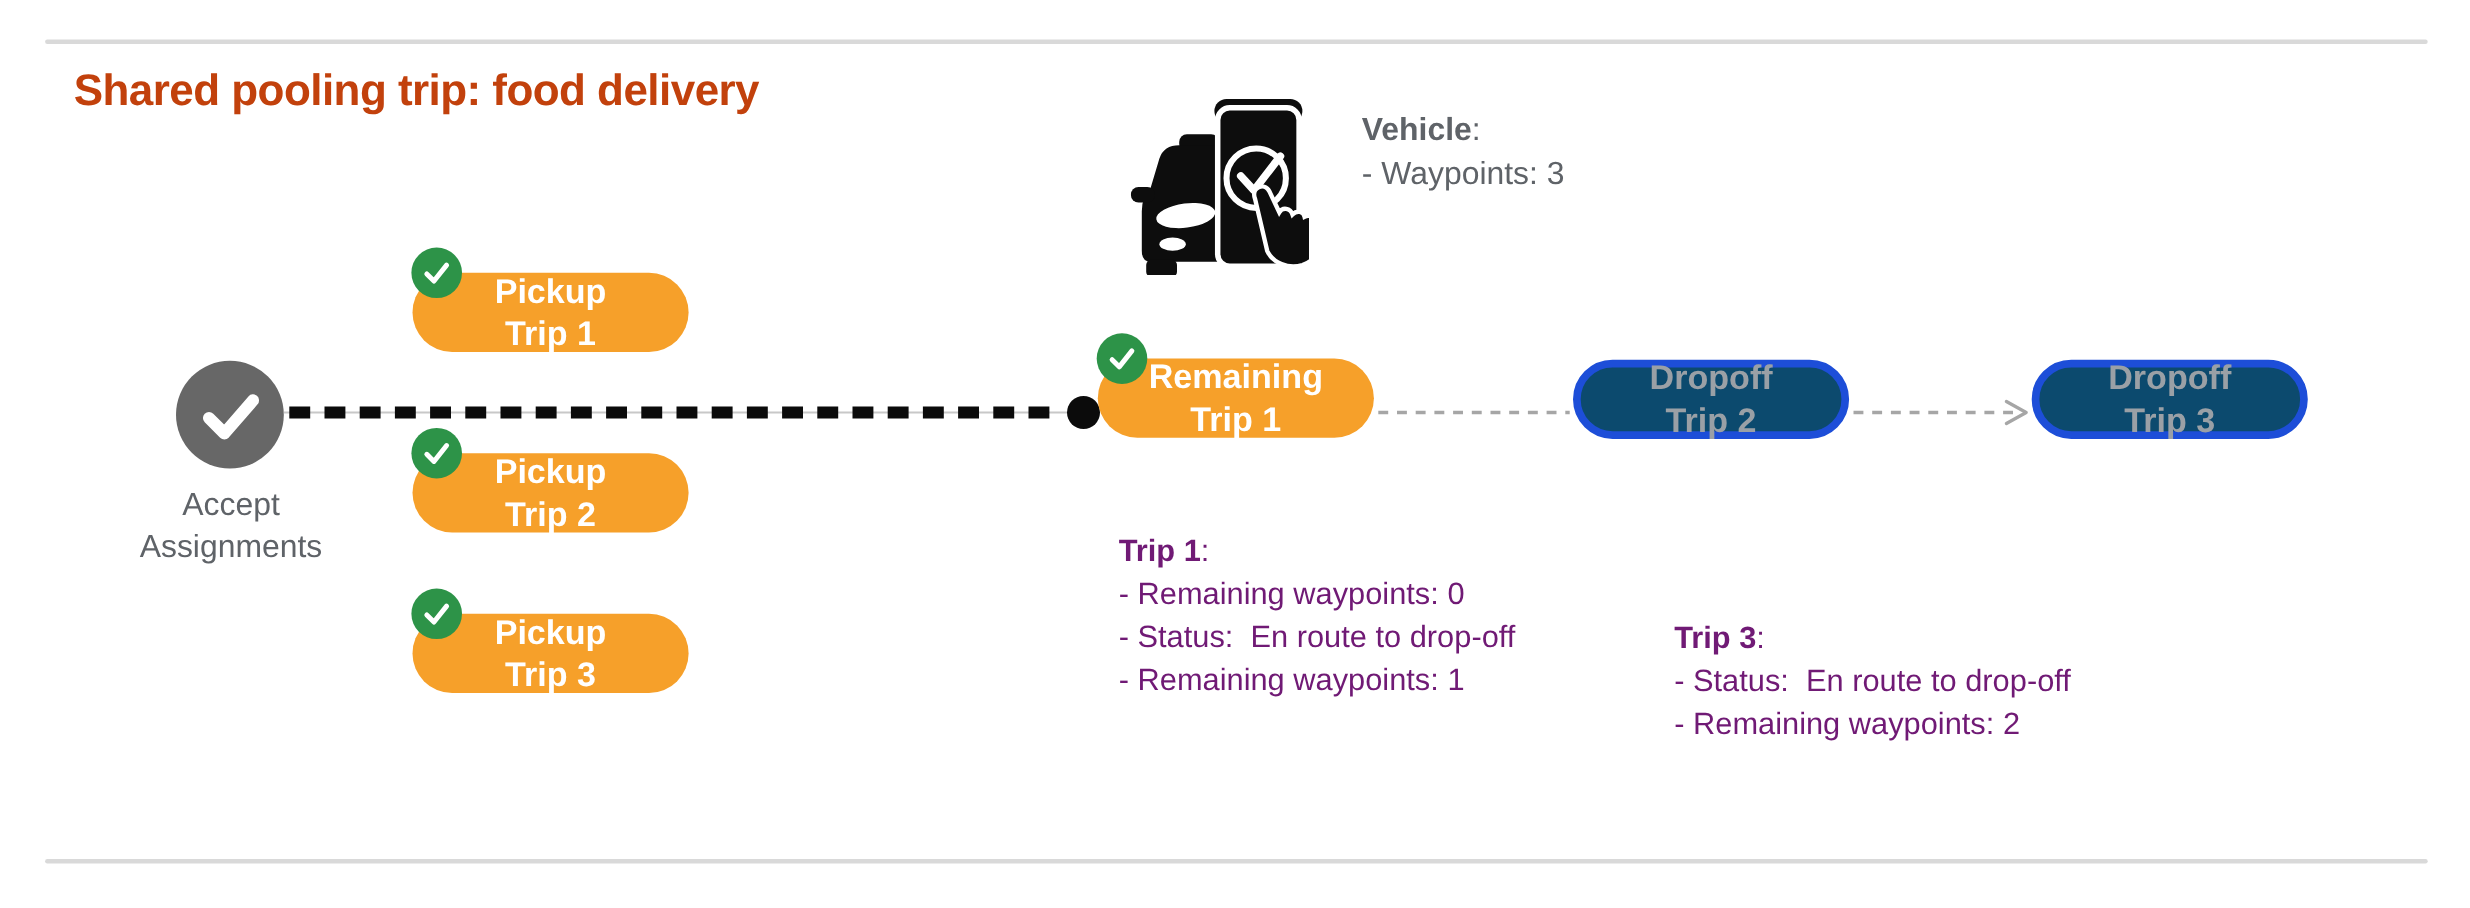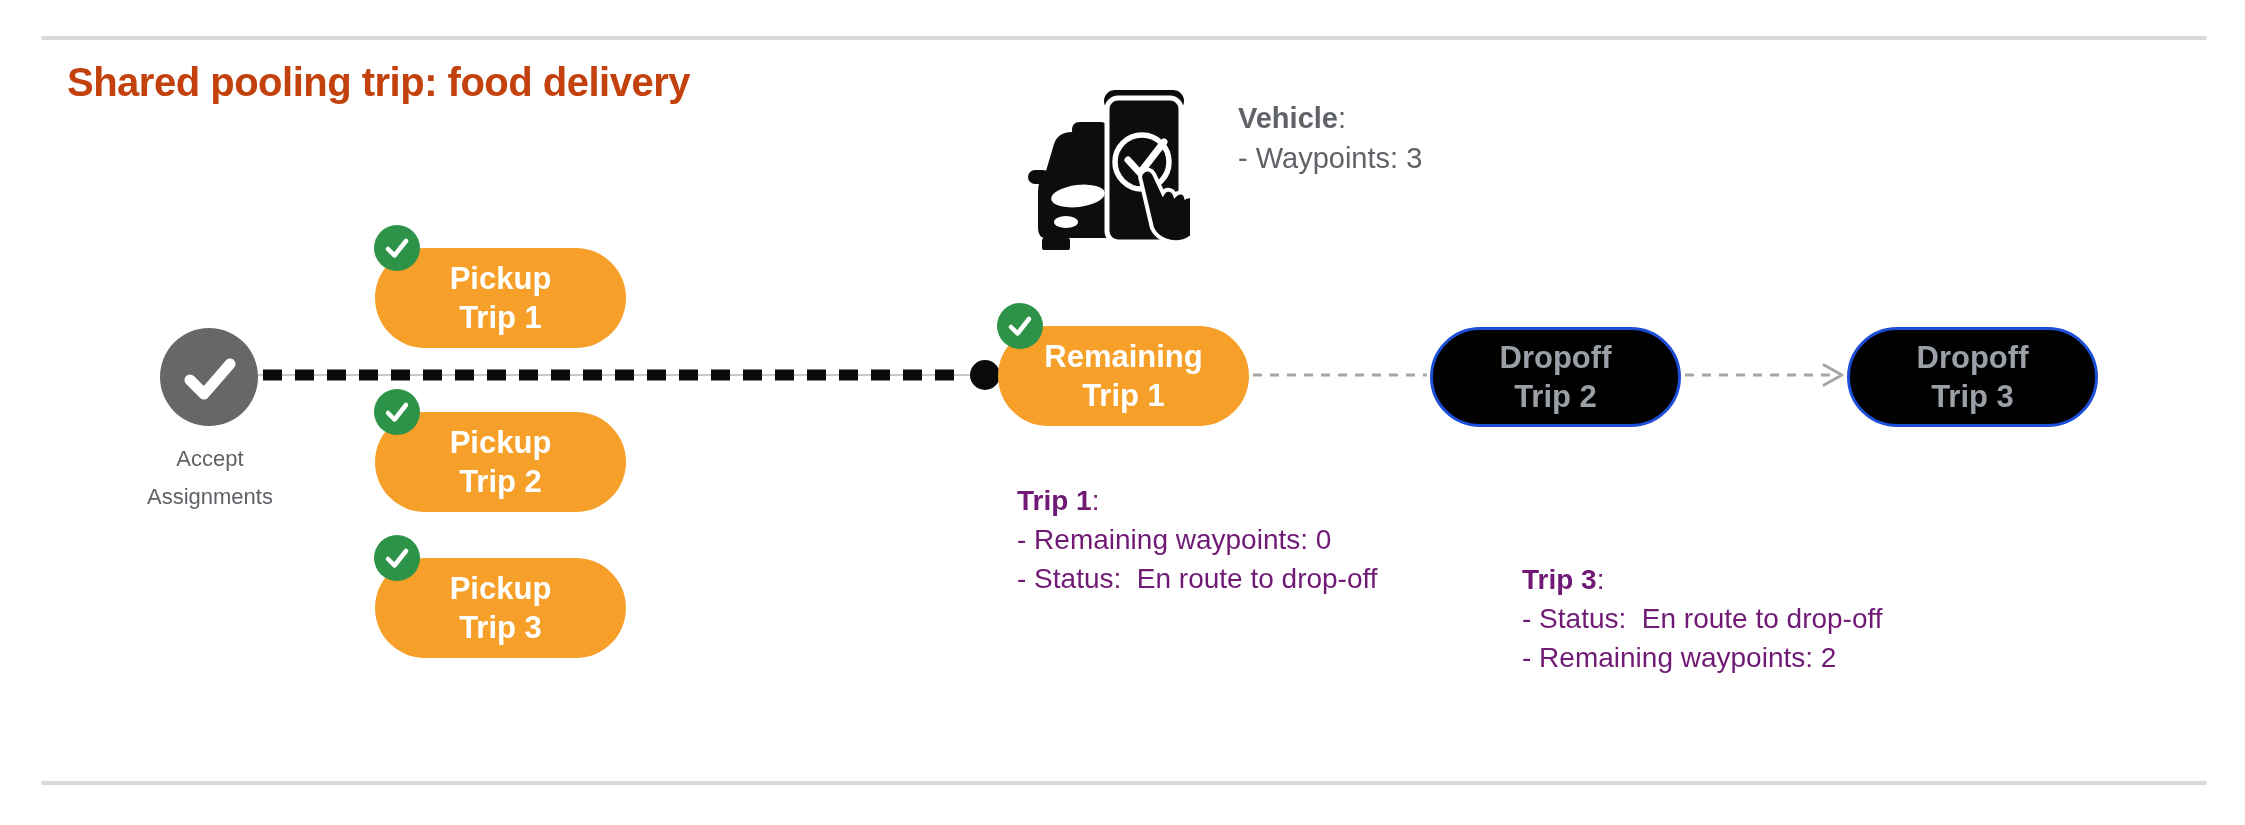--- a/index.html
+++ b/index.html
@@ -23,30 +23,30 @@
 
   .connectors{position:absolute;left:0;top:0;width:2245px;height:825px;pointer-events:none;}
 
   .accept-node{
     position:absolute;left:160px;top:328px;width:98px;height:98px;border-radius:50%;
     background:#676767;display:flex;align-items:center;justify-content:center;
   }
   .accept-node svg{width:70px;height:70px;}
   .accept-label{
     position:absolute;left:55px;top:440px;width:310px;text-align:center;
-    font-size:22px;line-height:38px;color:#5f6368;
+    font-size:29px;line-height:38px;color:#5f6368;
   }
 
   .pill{
-    position:absolute;width:251px;height:100px;border-radius:52px;box-sizing:border-box;
+    position:absolute;width:251px;height:72px;border-radius:52px;box-sizing:border-box;
     display:flex;flex-direction:column;align-items:center;justify-content:center;
     font-size:31px;font-weight:bold;line-height:39px;text-align:right;
   }
   .pill.orange{background:#f6a02a;color:#ffffff;}
-  .pill.ghost{background:#000000;border:3px solid #1d4ed8;color:#9aa0a6;}
+  .pill.ghost{background:#0c4a6e;border:7px solid #1d4ed8;color:#9aa0a6;}
   .p1{left:375px;top:248px;}
   .p2{left:375px;top:412px;}
   .p3{left:375px;top:558px;}
   .c1{left:998px;top:326px;}
   .d2{left:1430px;top:327px;}
   .d3{left:1847px;top:327px;}
 
   .badge{
     position:absolute;width:46px;height:46px;border-radius:50%;background:#2d9348;
     display:flex;align-items:center;justify-content:center;
@@ -159,20 +159,21 @@
   <div class="badge bg4">
     <svg viewBox="0 0 34 34" aria-hidden="true">
         <path d="M8 18 L14.5 24.5 L26 10" fill="none" stroke="#ffffff" stroke-width="4.5" stroke-linecap="round" stroke-linejoin="round"></path>
       </svg>
   </div>
 
   <div class="status-block blockA">
     <div class="status-line"><span class="b">Trip 1</span><span>:</span></div>
     <div class="status-line">- Remaining waypoints: 0</div>
     <div class="status-line">- Status:  En route to drop-off</div>
+    <div class="status-line">- Remaining waypoints: 1</div>
   </div>
 
   <div class="status-block blockB">
     <div class="status-line"><span class="b">Trip 3</span><span>:</span></div>
     <div class="status-line">- Status:  En route to drop-off</div>
     <div class="status-line">- Remaining waypoints: 2</div>
   </div>
 
 </div>
 

